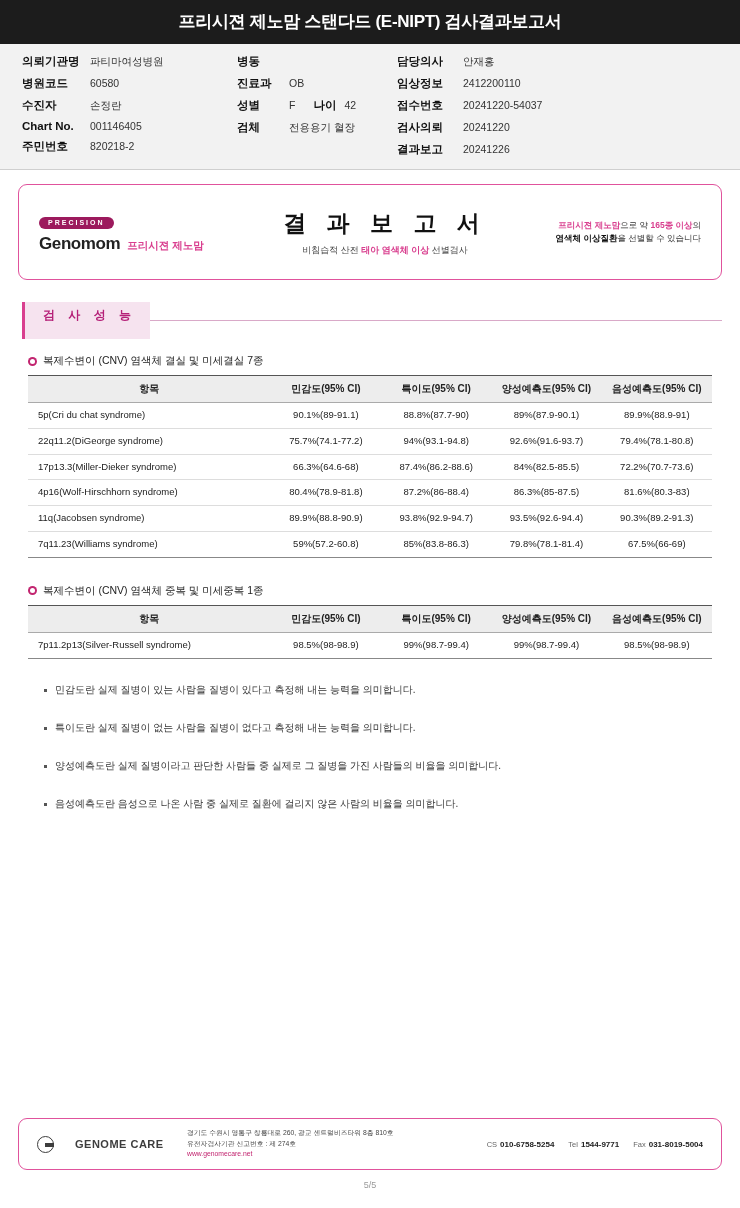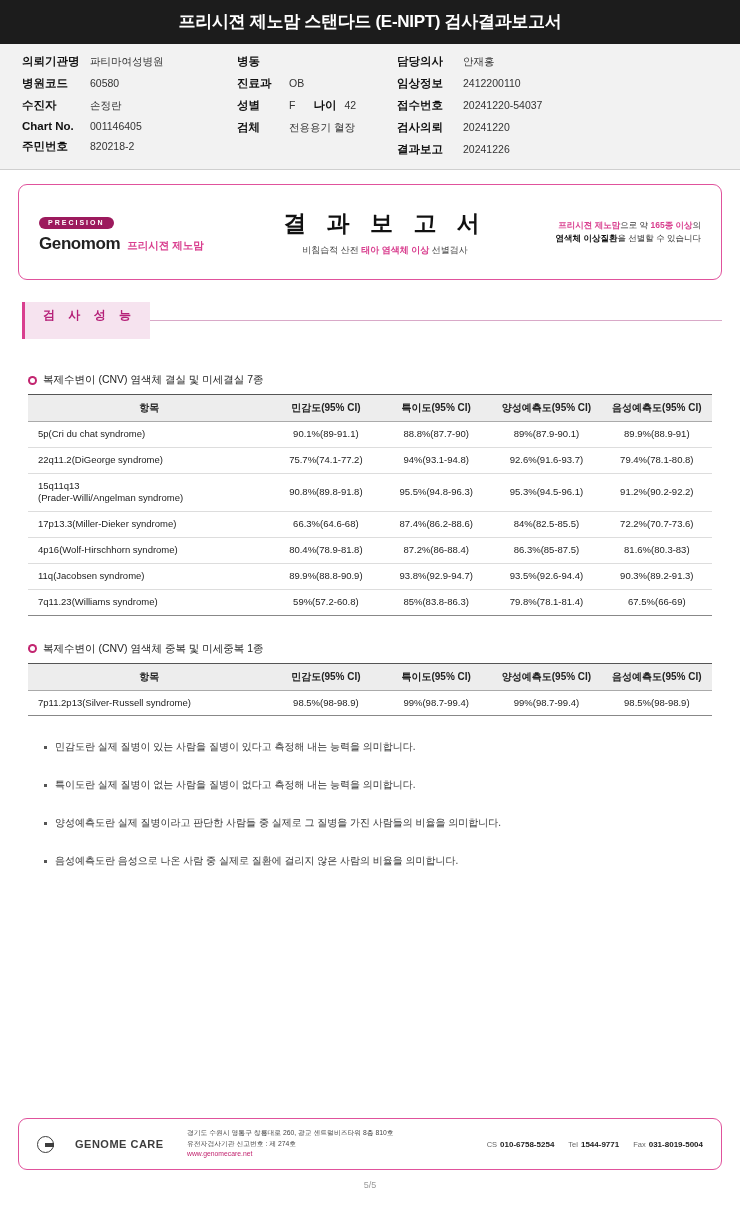--- a/index.html
+++ b/index.html
@@ -137,21 +137,21 @@
     border-left: 3px solid #d93f8f;
   }
   .section-rule {
     flex: 1;
     height: 1px;
     background: #d9a9c8;
   }
 
   
   .sub-head {
-    margin: 34px 0 7px 10px;
+    margin: 15px 0 7px 10px;
     font-size: 10.5px;
     color: #222;
     display: flex;
     align-items: center;
     gap: 6px;
   }
   .bullet-dot {
     width: 9px; height: 9px;
     border-radius: 50%;
     background: #c2246f;
@@ -412,27 +412,20 @@
             <td>89.9%(88.9-91)</td>
           </tr>
           <tr>
             <td class="item">22q11.2(DiGeorge syndrome)</td>
             <td>75.7%(74.1-77.2)</td>
             <td>94%(93.1-94.8)</td>
             <td>92.6%(91.6-93.7)</td>
             <td>79.4%(78.1-80.8)</td>
           </tr>
           <tr>
-            <td class="item">15q11q13<br>(Prader-Willi/Angelman syndrome)</td>
-            <td>90.8%(89.8-91.8)</td>
-            <td>95.5%(94.8-96.3)</td>
-            <td>95.3%(94.5-96.1)</td>
-            <td>91.2%(90.2-92.2)</td>
-          </tr>
-          <tr>
             <td class="item">17p13.3(Miller-Dieker syndrome)</td>
             <td>66.3%(64.6-68)</td>
             <td>87.4%(86.2-88.6)</td>
             <td>84%(82.5-85.5)</td>
             <td>72.2%(70.7-73.6)</td>
           </tr>
           <tr>
             <td class="item">4p16(Wolf-Hirschhorn syndrome)</td>
             <td>80.4%(78.9-81.8)</td>
             <td>87.2%(86-88.4)</td>

